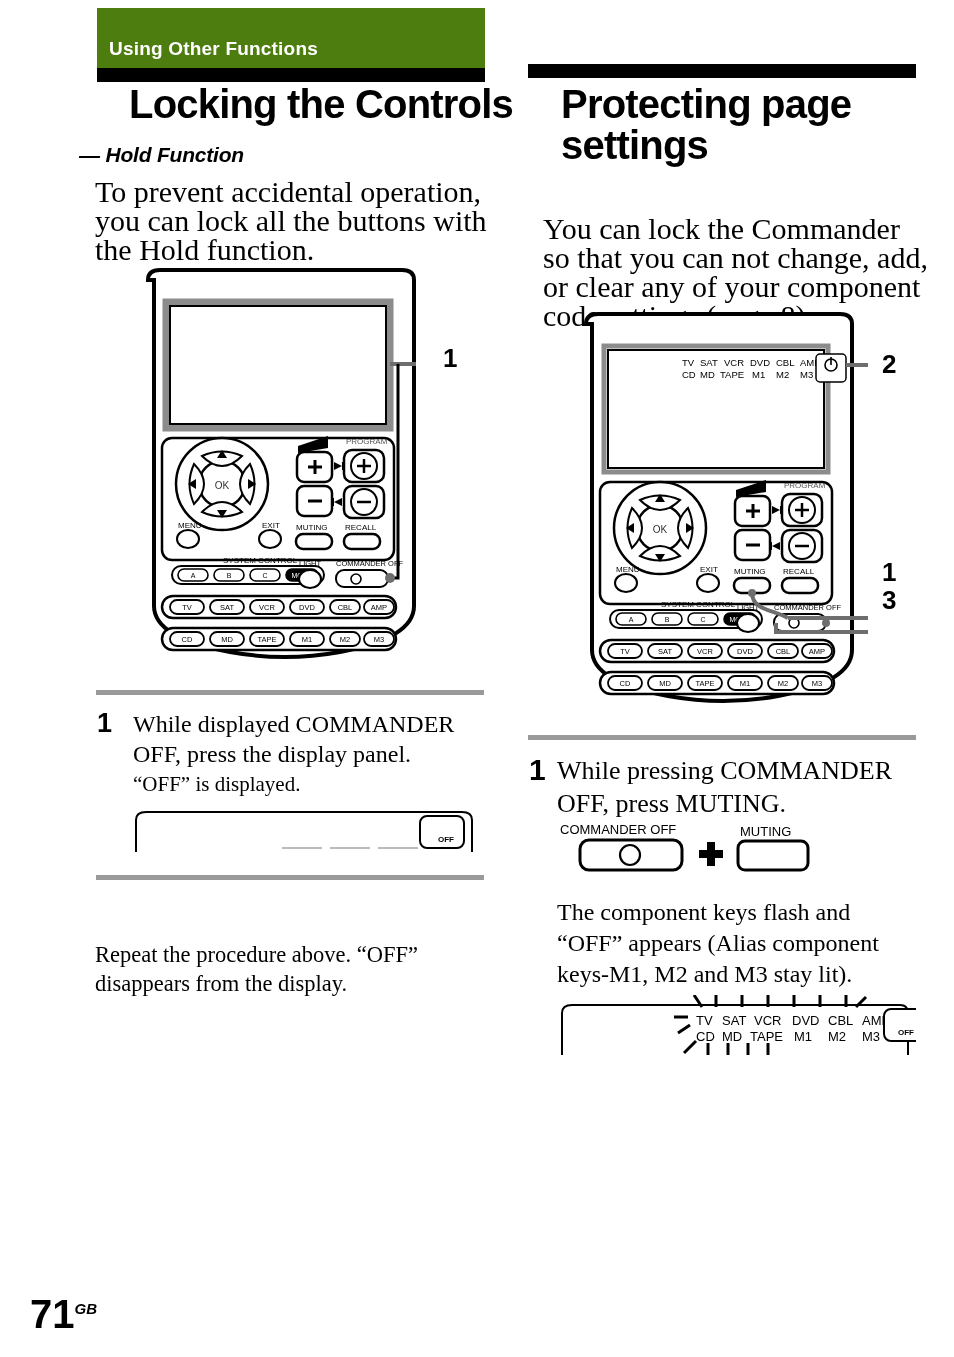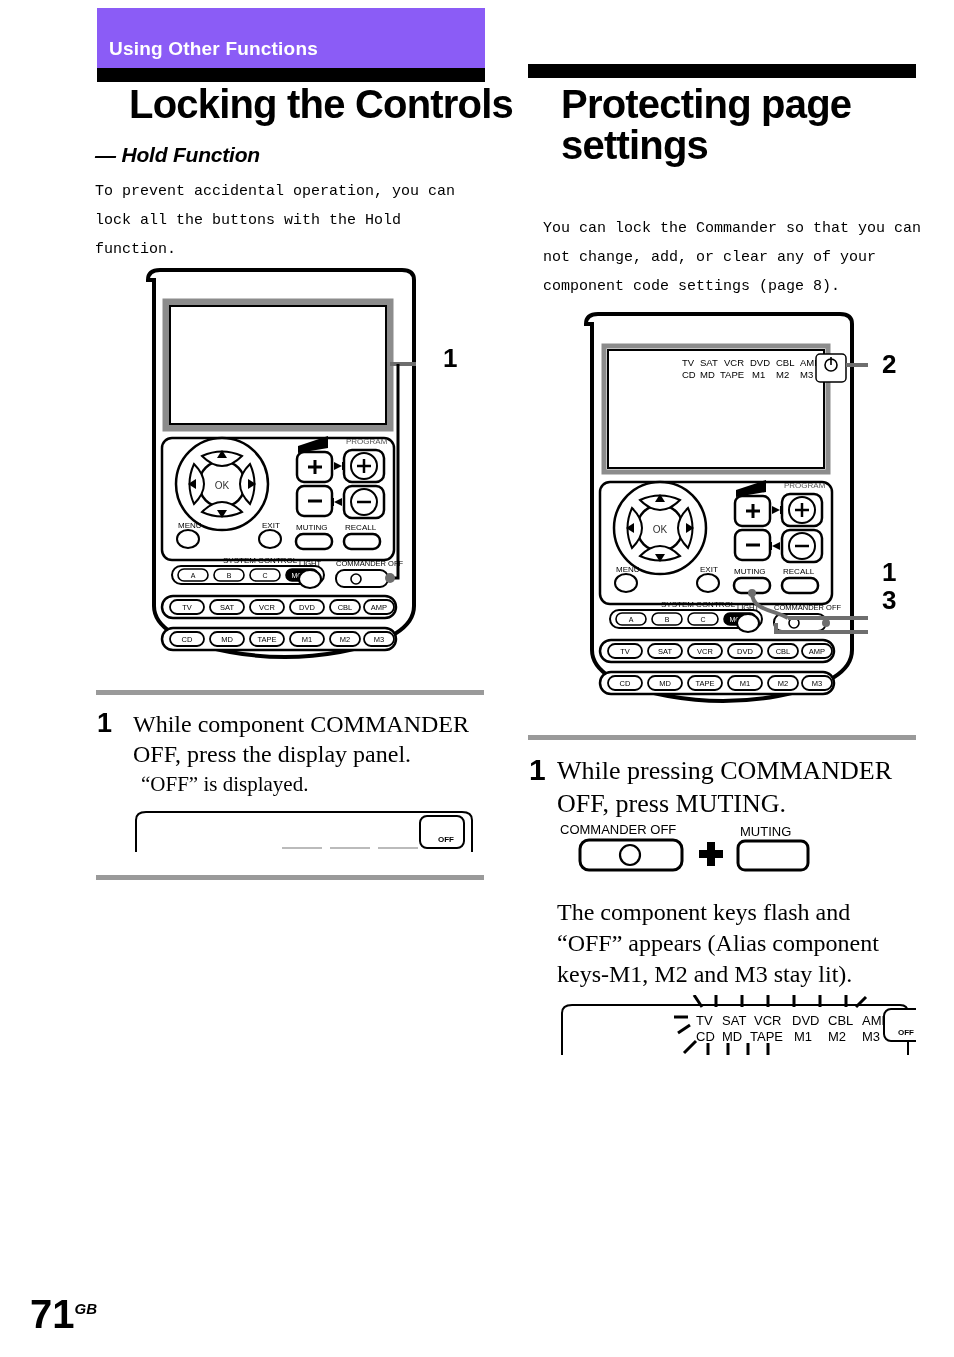--- a/index.html
+++ b/index.html
@@ -6,64 +6,64 @@
   body{
     width:954px;height:1357px;position:relative;background:#fff;
     font-family:"Liberation Serif",serif;color:#000;overflow:hidden;
   }
   .page{position:absolute;inset:0;}
 
   
   .abs{position:absolute;}
 
   
-  #chapter-banner{left:97px;top:8px;width:388px;height:60px;background:#8b5cf6;}
+  #chapter-banner{left:97px;top:8px;width:388px;height:60px;background:#4d7c0f;}
   #chapter-banner .label{
     position:absolute;left:12px;bottom:8px;color:#fff;
     font-family:"Liberation Sans",sans-serif;font-weight:bold;font-size:19px;letter-spacing:.2px;
   }
   #chapter-rule{left:97px;top:68px;width:388px;height:14px;background:#000;}
 
   
   #right-rule{left:528px;top:64px;width:388px;height:14px;background:#000;}
 
   
   .h1{
     font-family:"Liberation Sans",sans-serif;font-weight:bold;
     font-size:40px;line-height:41px;letter-spacing:-0.8px;margin-left:34px;
   }
   #title-left{left:95px;top:84px;width:400px;}
   #title-right{left:527px;top:84px;width:330px;}
   .h2{
     font-family:"Liberation Sans",sans-serif;font-weight:bold;font-style:italic;
     font-size:21px;letter-spacing:-0.2px;
   }
-  #subtitle-left{left:95px;top:143px;}
+  #subtitle-left{left:79px;top:143px;}
   #subtitle-right{left:527px;top:182px;}
 
   
-  .body{font-family:Liberation Mono, monospace;font-size:15px;line-height:29px;}
+  .body{font-family:Liberation Serif, serif;font-size:30px;line-height:29px;}
   #intro-left{left:95px;top:177px;width:395px;}
   #intro-right{left:527px;top:214px;width:390px;margin-left:16px;}
 
   
   .rule-thick{background:#9a9a9a;height:5px;}
   #step-rule-top-left{left:96px;top:690px;width:388px;}
   #step-rule-bot-left{left:96px;top:875px;width:388px;}
   #step-rule-top-right{left:528px;top:735px;width:388px;}
 
   .stepnum{
     font-family:"Liberation Sans",sans-serif;font-weight:bold;font-size:27px;
   }
   .steptext{font-family:"Liberation Serif",serif;font-size:24px;line-height:30px;}
   .substep{font-family:"Liberation Serif",serif;font-size:21px;line-height:28px;}
 
   #step1-left-num{left:97px;top:708px;}
   #step1-left-text{left:133px;top:709px;width:350px;}
-  #step1-left-sub{left:133px;top:770px;width:350px;margin-left:8px;}
+  #step1-left-sub{left:133px;top:770px;width:350px;}
 
   #step1-right-num{left:529px;top:753px;}
   #step1-right-text{left:557px;top:754px;width:360px;}
   #step1-right-result{left:557px;top:897px;width:360px;}
 
   
   #unlock-head{
     left:95px;top:913px;
     font-family:"Liberation Sans",sans-serif;font-weight:bold;font-size:23px;
   }
@@ -212,36 +212,37 @@
 
       <path d="M250 98 L276 98" stroke="#6e6e6e" stroke-width="4" fill="none"></path>
       <path d="M258 98 L258 312 L250 312" stroke="#000" stroke-width="3" fill="none"></path>
       <circle cx="250" cy="312" r="5" fill="#6e6e6e"></circle>
     </svg>
   </div>
   <div class="abs callout" style="left:443px;top:343px;">1</div>
 
   <div class="abs rule-thick" id="step-rule-top-left"></div>
   <div class="abs stepnum" id="step1-left-num">1</div>
-  <div class="abs steptext" id="step1-left-text">While component COMMANDER OFF, press the display panel.</div>
+  <div class="abs steptext" id="step1-left-text">While displayed COMMANDER OFF, press the display panel.</div>
   <div class="abs substep" id="step1-left-sub">“OFF” is displayed.</div>
 
   <div class="figwrap" style="left:132px;top:808px;width:345px;height:50px;">
     <svg width="345" height="50" viewBox="0 0 345 50">
       <path d="M4 44 L4 12 Q4 4 14 4 L330 4 Q340 4 340 12 L340 44" fill="#fff" stroke="#000" stroke-width="2"></path>
       <line x1="150" y1="40" x2="190" y2="40" stroke="#bbb" stroke-width="2"></line>
       <line x1="198" y1="40" x2="238" y2="40" stroke="#bbb" stroke-width="2"></line>
       <line x1="246" y1="40" x2="286" y2="40" stroke="#bbb" stroke-width="2"></line>
       <rect x="288" y="8" width="44" height="32" rx="7" fill="#fff" stroke="#000" stroke-width="2"></rect>
       <text x="314" y="34" text-anchor="middle" font-family="Liberation Sans, sans-serif" font-size="8" font-weight="bold">OFF</text>
     </svg>
   </div>
 
   <div class="abs rule-thick" id="step-rule-bot-left"></div>
 
+  <div class="abs" id="unlock-body">Repeat the procedure above. “OFF” disappears from the display.</div>
 
   <div class="abs" id="right-rule"></div>
   <div class="abs h1" id="title-right">Protecting page settings</div>
   <div class="abs body" id="intro-right">You can lock the Commander so that you can not change, add, or clear any of your component code settings (page 8).</div>
 
   <div class="remote" id="remote-right" style="left:578px;top:310px;width:290px;height:400px;">
     <svg width="290" height="400" viewBox="0 0 290 400">
       <path d="M8 14 Q8 4 20 4 L262 4 Q274 4 274 14 L274 340
                Q274 372 200 386 Q145 396 90 386 Q14 372 14 340 L14 14 Z" fill="#fff" stroke="#000" stroke-width="4"></path>
       <rect x="26" y="36" width="224" height="126" fill="#fff" stroke="#8c8c8c" stroke-width="5"></rect>

